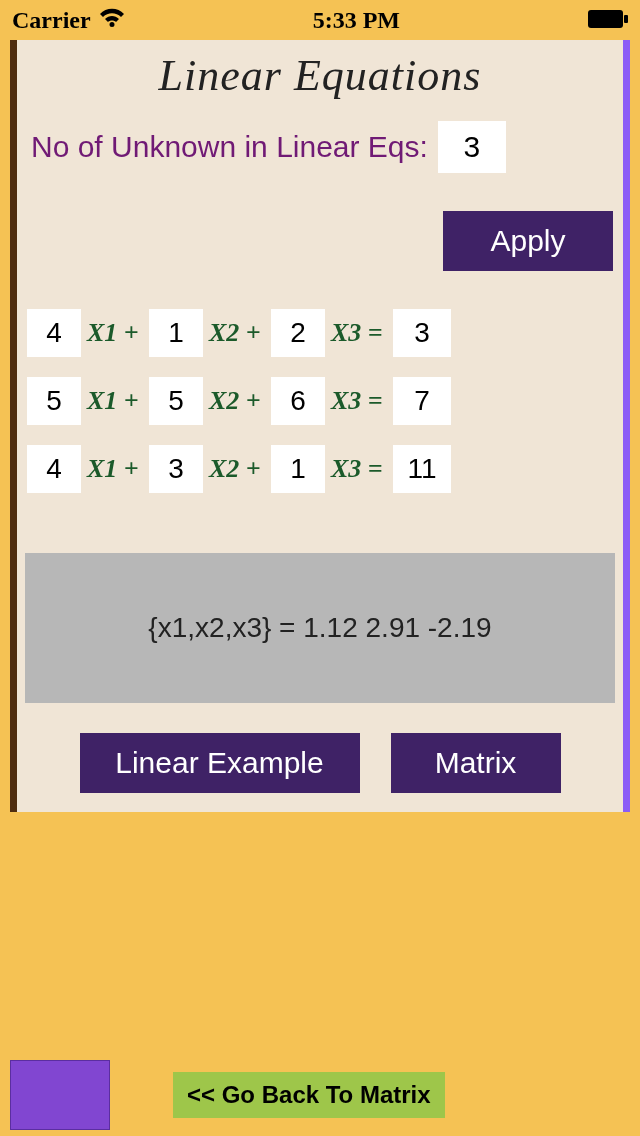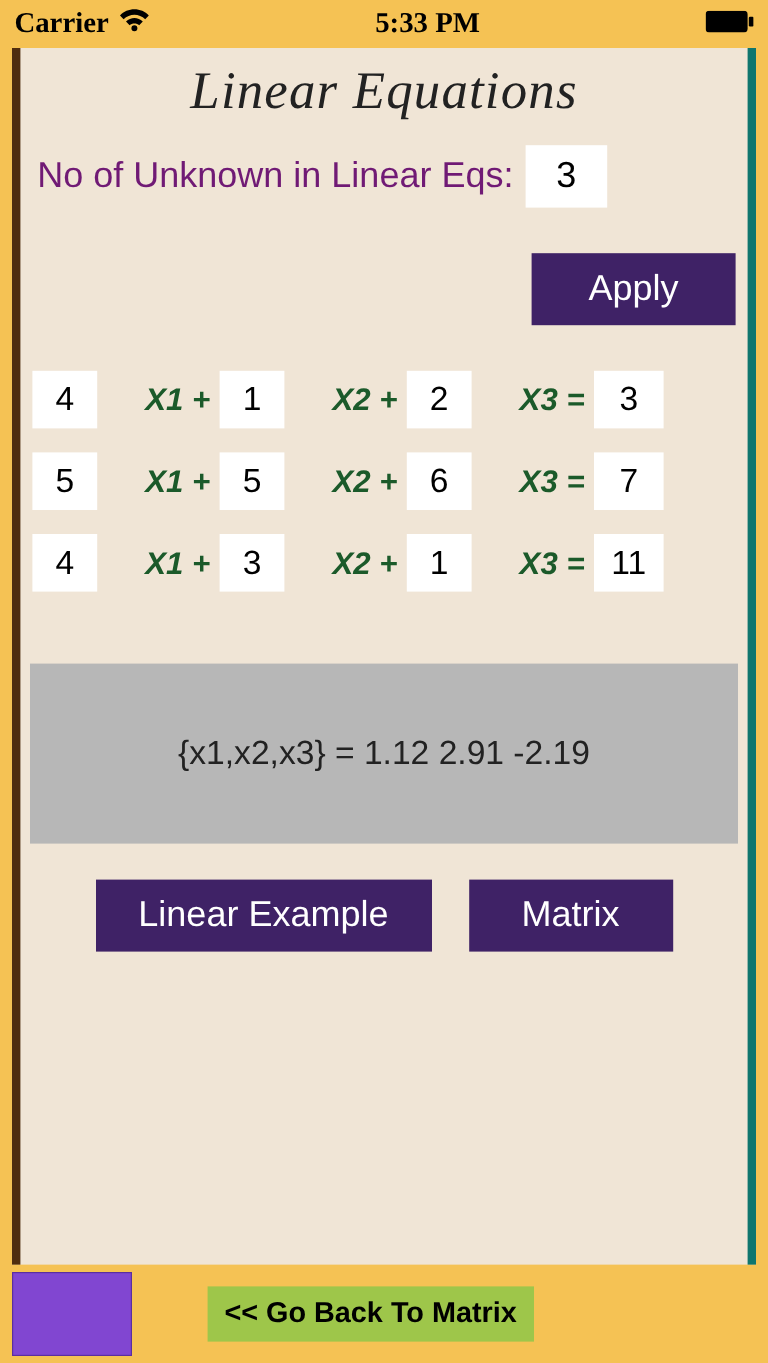--- a/index.html
+++ b/index.html
@@ -23,24 +23,24 @@
     font-family: Liberation Serif, serif;
   }
   .status-left, .status-right { display: flex; align-items: center; gap: 8px; }
   .status-time { font-weight: 700; }
   .wifi-icon, .battery-icon { display: inline-block; }
   .main-panel {
     position: absolute;
     top: 40px;
     left: 10px;
     right: 10px;
-    height: 1014px;
+    height: 772px;
     background: #f0e5d6;
     border-left: 7px solid #4f2d0f;
-    border-right: 7px solid #0f766e;
+    border-right: 7px solid #8b5cf6;
     padding: 10px 8px 6px 8px;
   }
   .title {
     font-family: "Brush Script MT", cursive;
     font-size: 44px;
     text-align: center;
     color: #222;
     font-style: italic;
     margin-bottom: 20px;
     letter-spacing: 1px;
@@ -93,27 +93,26 @@
     width: 54px;
     height: 48px;
     background: #fff;
     border: none;
     text-align: center;
     font-size: 28px;
     color: #000;
   }
   .coef-input.wide { width: 58px; }
   .var-lbl {
-    font-family: Liberation Sans, sans-serif;
+    font-family: Liberation Serif, serif;
     font-style: italic;
     font-weight: 600;
     font-size: 26px;
     color: #1b5a2a;
     min-width: 56px;
-    margin-left: 34px;
   }
   .result-box {
     background: #b7b7b7;
     height: 150px;
     margin-top: 60px;
     display: flex;
     align-items: center;
     justify-content: center;
     font-size: 28px;
     color: #222;

